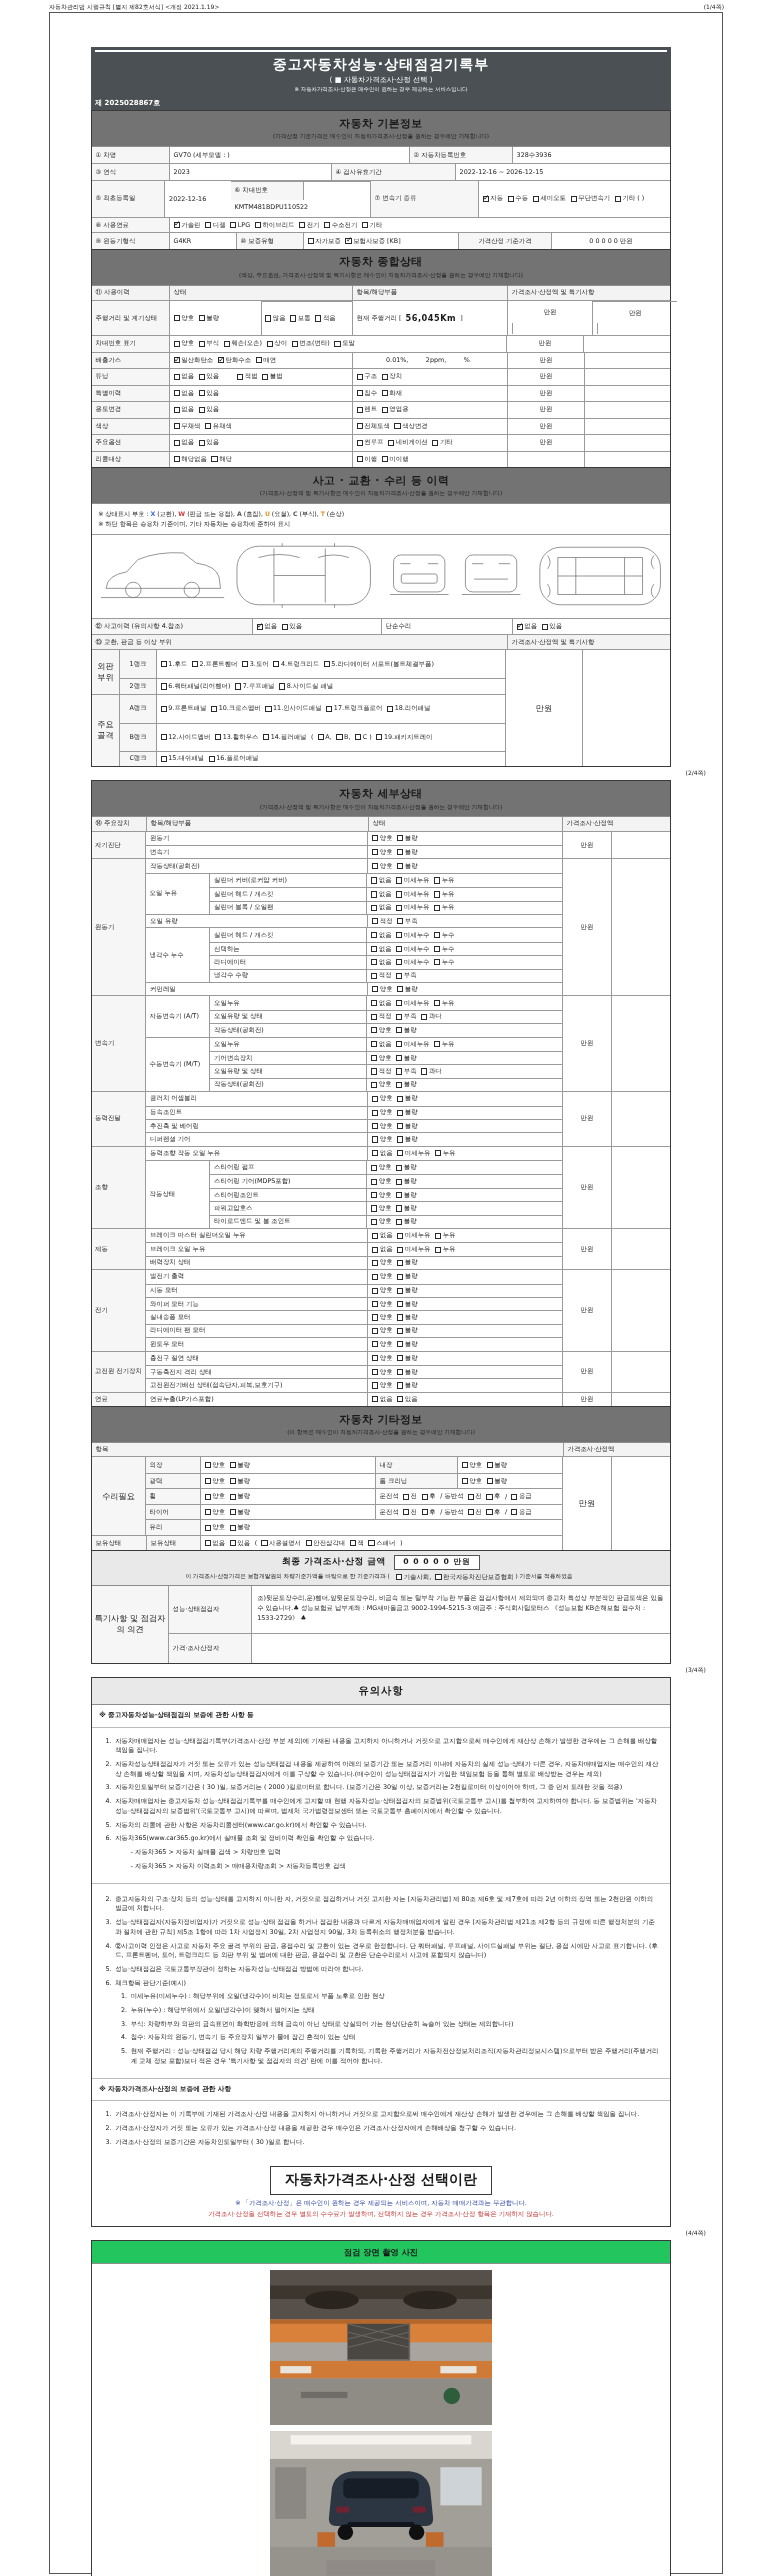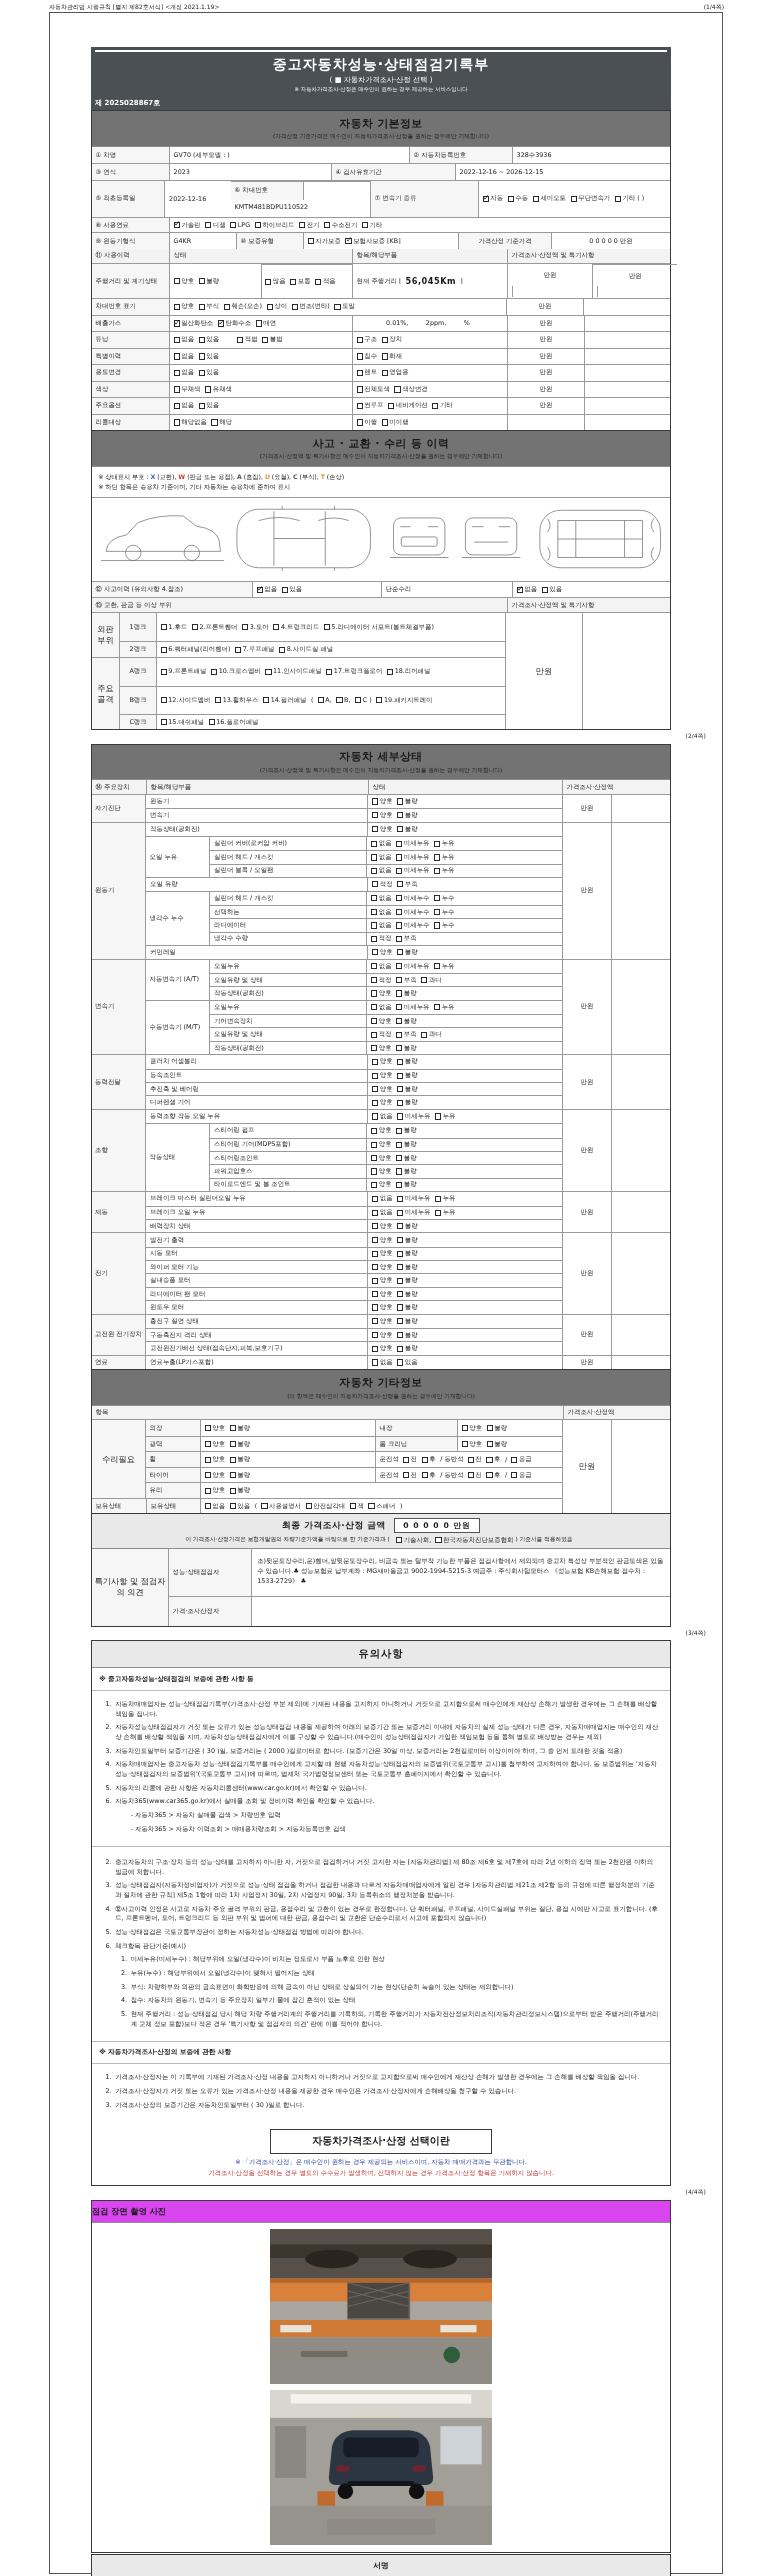--- a/index.html
+++ b/index.html
@@ -93,26 +93,26 @@
   
   .ntitle{background:#e9e9e9;text-align:center;font-size:10.3px;font-weight:bold;
           padding:6.2px 0;border-bottom:0.5px solid #8d8d8d;letter-spacing:1px}
   .nsub{font-size:6.7px;font-weight:bold;padding:6.2px 7.2px;border-bottom:0.5px solid #bbb}
   .nbody{padding:5.2px 9.3px 7.2px 7.2px}
   .note{display:flex;font-size:6.4px;line-height:1.5;margin:4.1px 0}
   .note .no{width:12.4px;flex:none;text-align:right;margin-right:3.6px}
   .note .nt{flex:1}
   .note.lv1{margin-left:15.5px}
   .selbox{width:222px;margin:7.2px auto 4.1px;border:1px solid #3a3a3a;text-align:center;
-          padding:4.6px 0;font-size:10px;font-weight:bold;background:#fff}
+          padding:4.6px 0;font-size:14px;font-weight:bold;background:#fff}
   .selblue{color:#2a3d9e;text-align:center;font-size:6.4px;margin-top:3.1px}
   .selred{color:#c03030;text-align:center;font-size:6.4px;margin-top:2.1px}
 
   
-  .phead{background:#d946ef;text-align:left;font-size:8.2px;font-weight:bold;
+  .phead{background:#22c55e;text-align:center;font-size:8.2px;font-weight:bold;
          padding:5.2px 0;border-bottom:0.5px solid #8d8d8d}
   .pwrap{display:flex;flex-direction:column;align-items:center;padding:6.2px 0 7.2px;gap:6.2px}
   .signband{width:580px;border:1px solid #3a3a3a;border-top-width:1.5px;background:#e9e9e9;
             padding:5.2px 0 6.2px;margin-top:1px}
   .signlabel{text-align:center;font-size:7.7px;font-weight:bold}
   .fee{text-align:right;padding-right:17.5px;font-size:10.8px;font-weight:bold;
        color:#2633a0;margin-top:4.1px;letter-spacing:0.5px}
   .finalband{background:#e9e9e9;border-top:1px solid #3a3a3a;border-bottom:0.5px solid #8d8d8d;
              text-align:center;padding:3.6px 0 3.1px}
   .finalrow{display:flex;align-items:center;justify-content:center;gap:8.2px}
@@ -239,20 +239,24 @@
             <span class="ck">
               <span class="bx on"></span>
               <span class="cl">보험사보증 [KB]</span>
             </span>
           </div>
         <div class="c lab cen" style="width:93px">가격산정 기준가격</div>
         <div class="c cen" style="flex:1">0 0 0 0 0 만원</div>
       </div>
     </div>
 
+    <div class="band">
+      <h2>자동차 종합상태</h2>
+      <div class="bnote">(색상, 주요옵션, 가격조사·산정액 및 특기사항은 매수인이 자동차가격조사·산정을 원하는 경우에만 기재합니다)</div>
+    </div>
     <div>
       <div class="fr h28 thead">
         <div class="c w150">⑪ 사용이력</div>
         <div class="c w355">상태</div>
         <div class="c w300">항목/해당부품</div>
         <div class="c" style="flex:1">가격조사·산정액 및 특기사항</div>
       </div>
       <div class="fr" style="min-height:35px">
         <div class="c lab w150">주행거리 및 계기상태</div>
         <div class="stack w355">

